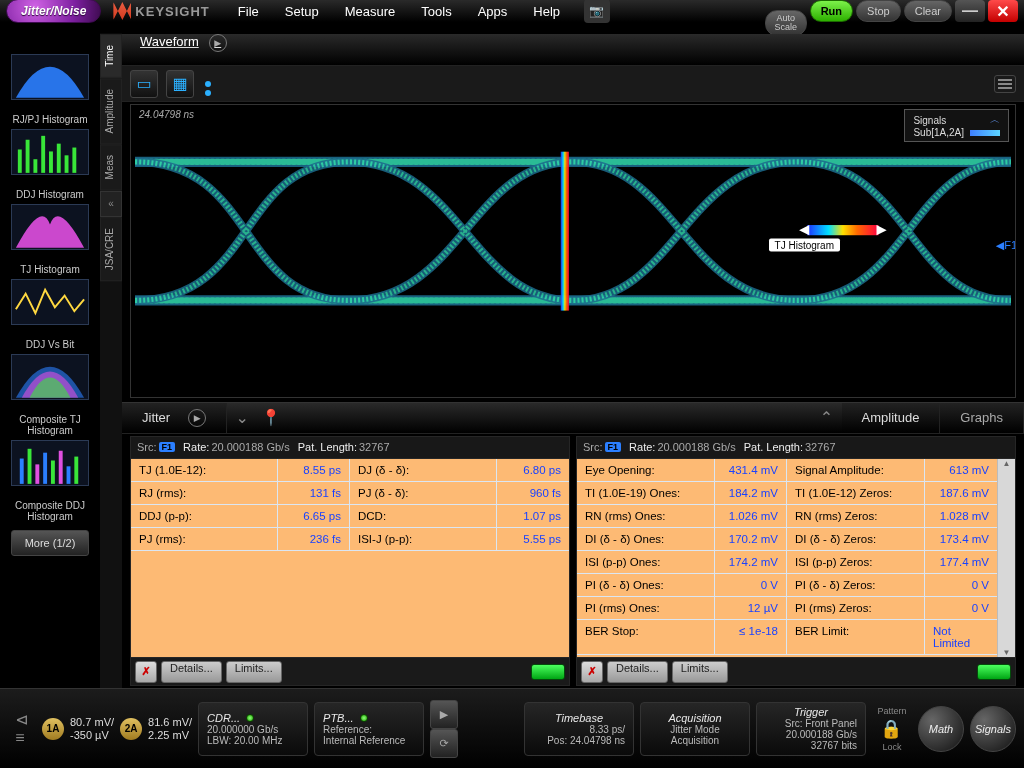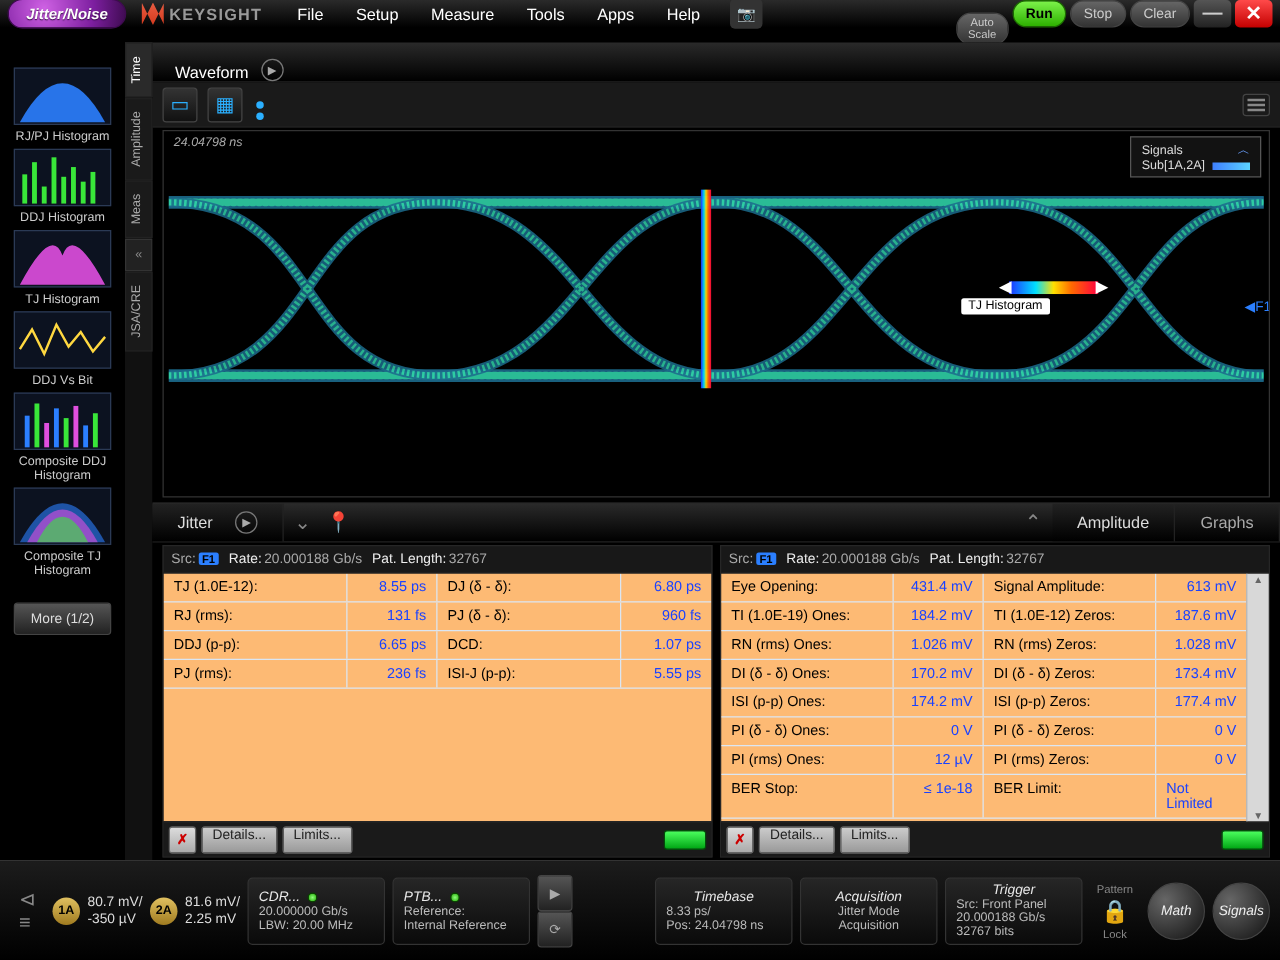--- a/index.html
+++ b/index.html
@@ -17,32 +17,32 @@
   .top-right { margin-left:auto; display:flex; gap:3px; align-items:center; }
   .pill-btn { border-radius:12px; padding:4px 10px; font-size:11px; border:1px solid #444; background:linear-gradient(#666,#333); color:#ccc; cursor:pointer; text-align:center; min-width:42px; }
   .pill-run { background:linear-gradient(#7cf24a,#2db000); color:#000; border-color:#1c6b00; font-weight:bold; }
   .pill-auto { font-size:9px; line-height:9px; padding:3px 6px;margin-top:24px; }
   .win-btn { width:30px; height:22px; border-radius:4px; display:flex; align-items:center; justify-content:center; background:linear-gradient(#555,#222); color:#ccc; font-weight:bold; }
   .win-close { background:linear-gradient(#ff4a4a,#c40000); color:#fff; }
 
   
   .main { position:absolute; top:34px; bottom:80px; left:0; right:0; display:flex; }
   .left-thumbs { width:100px; background:#000; display:flex; flex-direction:column; align-items:center; gap:4px; padding:20px 4px 4px; }
-  .thumb { width:88px; display:flex; flex-direction:column; align-items:center; gap:4px; }
+  .thumb { width:88px; display:flex; flex-direction:column; align-items:center; gap:14px; }
   .thumb-img { width:78px; height:46px; background:#0c1220; border:1px solid #2b3a55; position:relative; overflow:hidden; }
   .thumb-lbl { font-size:10px; color:#ccc; text-align:center; line-height:11px; }
-  .thumb-more { width:78px; height:26px; background:linear-gradient(#555,#222); border:1px solid #444; border-radius:3px; font-size:11px; color:#ddd; display:flex; align-items:center; justify-content:center; margin-top:16px; }
+  .thumb-more { width:78px; height:26px; background:linear-gradient(#555,#222); border:1px solid #444; border-radius:3px; font-size:11px; color:#ddd; display:flex; align-items:center; justify-content:center; margin-top:4px; }
 
   .side-tabs { width:22px; background:#111; display:flex; flex-direction:column; }
   .side-tab { writing-mode:vertical-rl; transform:rotate(180deg); font-size:10px; color:#aaa; padding:10px 3px; border:1px solid #222; background:#1a1a1a; cursor:pointer; }
   .side-tab.active { background:#2a2a2a; color:#fff; }
   .side-collapse { height:26px; background:#222; border:1px solid #333; display:flex; align-items:center; justify-content:center; color:#888; font-size:10px; }
 
   .content { flex:1; display:flex; flex-direction:column; background:#000; }
-  .section-title { height:32px; display:flex; align-items:flex-end; padding:0 18px; background:linear-gradient(#2a2a2a,#000); border-bottom:1px solid #222; }
+  .section-title { height:32px; display:flex; align-items:flex-start; padding:0 18px; background:linear-gradient(#2a2a2a,#000); border-bottom:1px solid #222;text-decoration:underline; }
   .section-title span { font-size:13px; color:#fff; }
   .play-circ { width:18px; height:18px; border:1px solid #777; border-radius:50%; margin-left:10px; display:flex; align-items:center; justify-content:center; color:#aaa; font-size:9px; }
 
   .wf-toolbar { height:36px; background:#1a1a1a; display:flex; align-items:center; padding:0 8px; gap:8px; border-bottom:1px solid #222; }
   .wf-tool { width:28px; height:28px; background:linear-gradient(#333,#111); border:1px solid #444; border-radius:3px; display:flex; align-items:center; justify-content:center; color:#2bb0ff; font-size:16px; }
   .wf-menu { width:22px; height:18px; margin-left:auto; border:1px solid #444; border-radius:3px; display:flex; flex-direction:column; gap:2px; padding:3px; }
   .wf-menu div { height:2px; background:#888; }
 
   .eye-plot { flex:1.4; background:#000; border:1px solid #333; margin:2px 8px 4px 8px; position:relative; overflow:hidden; }
   .eye-time { position:absolute; top:4px; left:8px; font-size:10px; font-style:italic; color:#aaa; }
@@ -171,43 +171,43 @@
       <div class="thumb-img">
           <svg class="g-hist" viewBox="0 0 78 46">
             <polyline points="4,30 14,14 24,34 34,10 44,28 54,16 64,32 74,20" fill="none" stroke="#ffd840" stroke-width="2"></polyline>
           </svg>
         </div>
       <div class="thumb-lbl">DDJ Vs Bit</div>
     </div>
     <div class="thumb">
       <div class="thumb-img">
           <svg class="g-hist" viewBox="0 0 78 46">
+            <path d="M4 44 Q39 -20 74 44 Z" fill="#2b7fff" opacity=".6"></path>
+            <path d="M10 44 Q39 -10 68 44 Z" fill="#e04fe0" opacity=".6"></path>
+            <path d="M18 44 Q39 2 60 44 Z" fill="#39e639" opacity=".6"></path>
+          </svg>
+        </div>
+      <div class="thumb-lbl">Composite TJ Histogram</div>
+    </div>
+    <div class="thumb">
+      <div class="thumb-img">
+          <svg class="g-hist" viewBox="0 0 78 46">
             <g>
               <rect x="8" y="18" width="4" height="26" fill="#2b7fff"></rect>
               <rect x="16" y="8" width="4" height="36" fill="#39e639"></rect>
               <rect x="24" y="24" width="4" height="20" fill="#e04fe0"></rect>
               <rect x="32" y="12" width="4" height="32" fill="#2b7fff"></rect>
               <rect x="40" y="20" width="4" height="24" fill="#39e639"></rect>
               <rect x="48" y="10" width="4" height="34" fill="#e04fe0"></rect>
               <rect x="56" y="26" width="4" height="18" fill="#2b7fff"></rect>
               <rect x="64" y="16" width="4" height="28" fill="#39e639"></rect>
             </g>
           </svg>
         </div>
       <div class="thumb-lbl">Composite DDJ Histogram</div>
-    </div>
-    <div class="thumb">
-      <div class="thumb-img">
-          <svg class="g-hist" viewBox="0 0 78 46">
-            <path d="M4 44 Q39 -20 74 44 Z" fill="#2b7fff" opacity=".6"></path>
-            <path d="M10 44 Q39 -10 68 44 Z" fill="#e04fe0" opacity=".6"></path>
-            <path d="M18 44 Q39 2 60 44 Z" fill="#39e639" opacity=".6"></path>
-          </svg>
-        </div>
-      <div class="thumb-lbl">Composite TJ Histogram</div>
     </div>
     <div class="thumb-more">More (1/2)</div>
   </div>
 
   <div class="side-tabs">
     <div class="side-tab active">Time</div>
     <div class="side-tab">Amplitude</div>
     <div class="side-tab">Meas</div>
     <div class="side-collapse">«</div>
     <div class="side-tab">JSA/CRE</div>
@@ -448,35 +448,35 @@
         <span class="led-dot led-green"></span>
       </div>
     <div class="box-line">Reference:</div>
     <div class="box-line">Internal Reference</div>
   </div>
   <div class="big-play">
     <div class="tri-btn">▶</div>
     <div class="tri-btn">⟳</div>
   </div>
   <div style="flex:1"></div>
-  <div class="box" style="text-align:left;">
+  <div class="box" style="text-align:right;">
     <div class="box-title" style="justify-content:center;">
         <span>Timebase</span>
       </div>
     <div class="box-line">8.33 ps/</div>
     <div class="box-line">Pos: 24.04798 ns</div>
   </div>
   <div class="box" style="text-align:center;">
     <div class="box-title" style="justify-content:center;">
         <span>Acquisition</span>
       </div>
     <div class="box-line">Jitter Mode</div>
     <div class="box-line">Acquisition</div>
   </div>
-  <div class="box" style="text-align:left;">
+  <div class="box" style="text-align:right;">
     <div class="box-title" style="justify-content:center;">
         <span>Trigger</span>
       </div>
     <div class="box-line">Src: Front Panel</div>
     <div class="box-line">20.000188 Gb/s</div>
     <div class="box-line">32767 bits</div>
   </div>
   <div class="lock-col">
     <div>Pattern</div>
     <div class="lock-ico">🔒</div>

